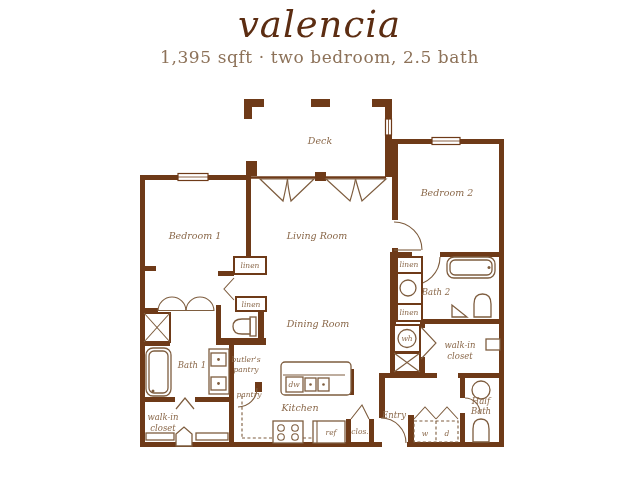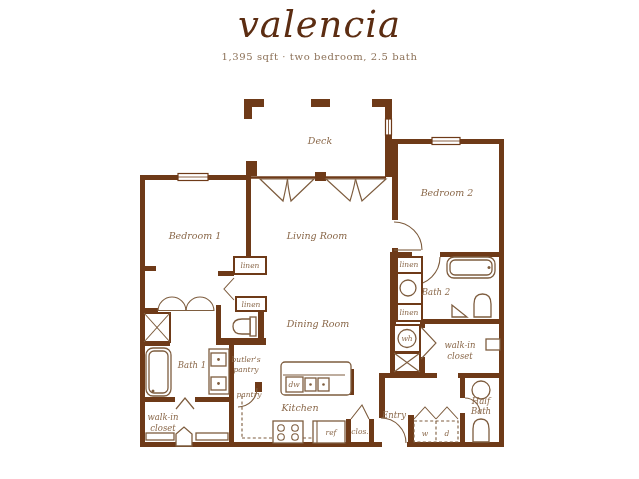--- a/index.html
+++ b/index.html
@@ -1,21 +1,21 @@
 <!DOCTYPE html>
 <html style="--wall: #6e3a18; --fixture: #7e5d3f; --label: #8a684a; --title: #5c2d12; --subtitle: #8d7259; --background: #ffffff;"><head>
 <meta charset="utf-8">
 <style>
   html,body{margin:0;padding:0;background:#fff;}
   .page{position:relative;width:639px;height:479px;background:#fff;overflow:hidden;
         font-family:"DejaVu Serif",serif;}
   .header{position:absolute;top:4px;left:0;width:100%;text-align:center;}
   .title{font-style:italic;font-size:37px;line-height:42px;color:var(--title);
          font-family:"DejaVu Serif",serif;letter-spacing:1px;}
-  .subtitle{font-size:10px;line-height:18px;color:var(--subtitle);letter-spacing:0.6px;
+  .subtitle{font-size:17px;line-height:18px;color:var(--subtitle);letter-spacing:0.6px;
             font-family:"DejaVu Serif",serif;margin-top:2px;}
   svg{position:absolute;top:0;left:0;}
   .wall{fill:var(--wall);}
   .sill{stroke:var(--wall);stroke-width:2.4;fill:none;}
   .win{fill:#fff;stroke:var(--wall);stroke-width:1.2;}
   .winline{stroke:var(--wall);stroke-width:0.8;fill:none;}
   .box{fill:#fff;stroke:var(--wall);stroke-width:2;}
   .fx{fill:#fff;stroke:var(--fixture);stroke-width:1.3;}
   .fxthin{fill:none;stroke:var(--fixture);stroke-width:1.1;}
   .leaf{fill:#fff;stroke:var(--fixture);stroke-width:1.2;}

